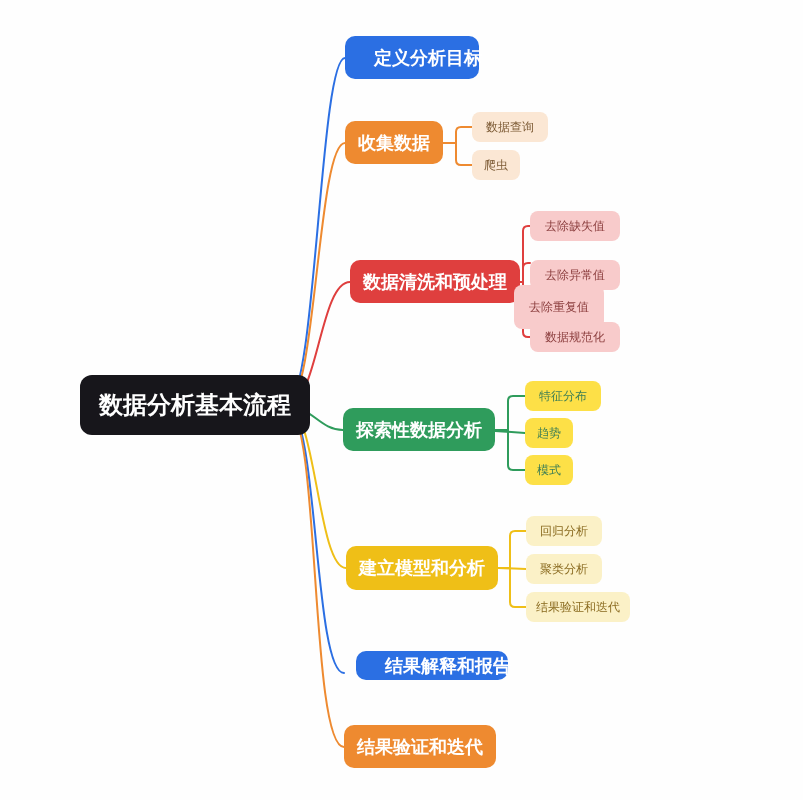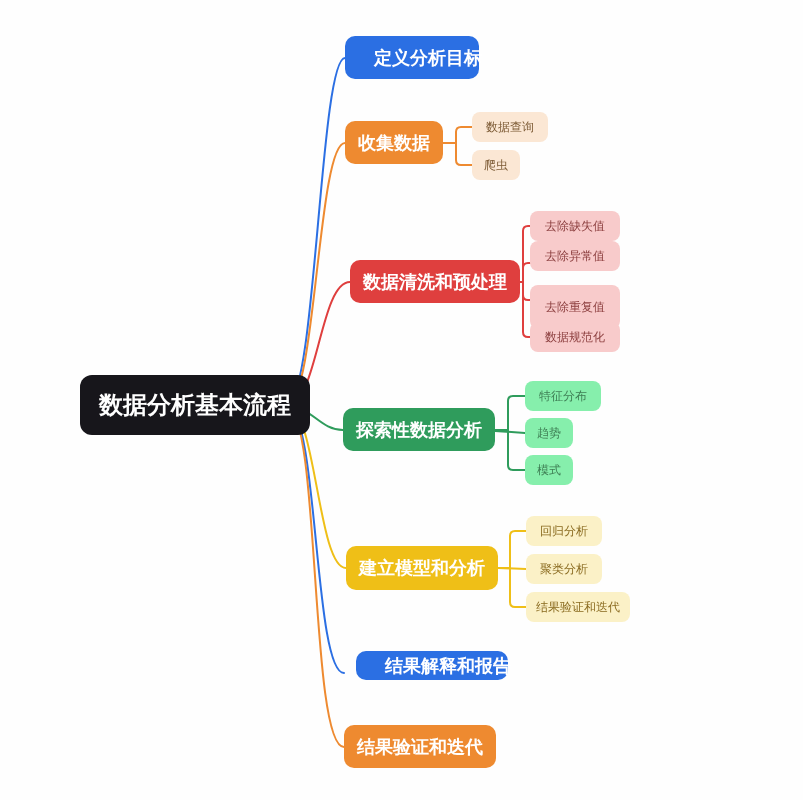--- a/index.html
+++ b/index.html
@@ -32,21 +32,21 @@
   .child{
     font-size:12px;border-radius:8px;
   }
   .b-blue{background:#2b6fe3;padding-left:32px;}
   .b-orange{background:#ee8a30;}
   .b-red{background:#df3f3e;}
   .b-green{background:#2f9c5c;}
   .b-yellow{background:#efbf17;}
   .c-peach{background:#fbe7d4;color:#7c5a34;}
   .c-pink{background:#f8cbcb;color:#8c3f3f;}
-  .c-green{background:#86efac;color:#3f7f55;}
+  .c-green{background:#fde047;color:#3f7f55;}
   .c-yellow{background:#fbf1c7;color:#8a6b20;}
 </style>
 </head>
 <body>
 
 <div class="canvas">
 
   <svg class="links" viewBox="0 0 803 800">
 
     <path stroke="#2b6fe3" d="M288,403 C316,396 320,58 345,58"></path>
@@ -87,22 +87,22 @@
   <div class="node branch b-yellow" style="left:346px;top:546px;width:152px;height:44px">建立模型和分析</div>
 
   <div class="node branch b-blue" style="left:356px;top:651px;width:152px;height:29px">结果解释和报告</div>
 
   <div class="node branch b-orange" style="left:344px;top:725px;width:152px;height:43px">结果验证和迭代</div>
 
   <div class="node child c-peach" style="left:472px;top:112px;width:76px;height:30px">数据查询</div>
   <div class="node child c-peach" style="left:472px;top:150px;width:48px;height:30px">爬虫</div>
 
   <div class="node child c-pink" style="left:530px;top:211px;width:90px;height:30px">去除缺失值</div>
-  <div class="node child c-pink" style="left:530px;top:241px;width:90px;height:30px">去除异常值</div>
-  <div class="node child c-pink" style="left:530px;top:285px;width:90px;height:44px">去除重复值</div>
+  <div class="node child c-pink" style="left:530px;top:260px;width:90px;height:30px">去除异常值</div>
+  <div class="node child c-pink" style="left:514px;top:285px;width:90px;height:44px">去除重复值</div>
   <div class="node child c-pink" style="left:530px;top:322px;width:90px;height:30px">数据规范化</div>
 
   <div class="node child c-green" style="left:525px;top:381px;width:76px;height:30px">特征分布</div>
   <div class="node child c-green" style="left:525px;top:418px;width:48px;height:30px">趋势</div>
   <div class="node child c-green" style="left:525px;top:455px;width:48px;height:30px">模式</div>
 
   <div class="node child c-yellow" style="left:526px;top:516px;width:76px;height:30px">回归分析</div>
   <div class="node child c-yellow" style="left:526px;top:554px;width:76px;height:30px">聚类分析</div>
   <div class="node child c-yellow" style="left:526px;top:592px;width:104px;height:30px">结果验证和迭代</div>
 

